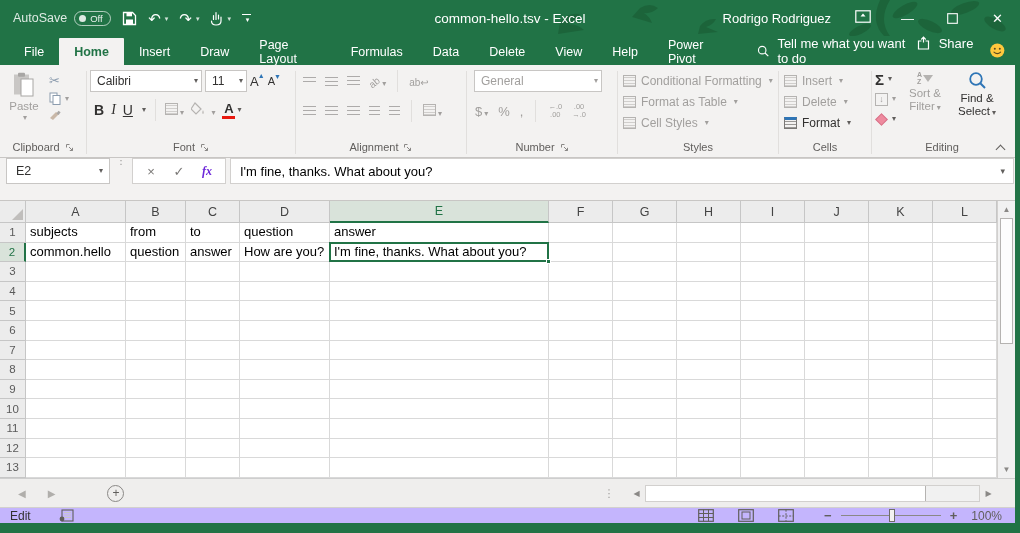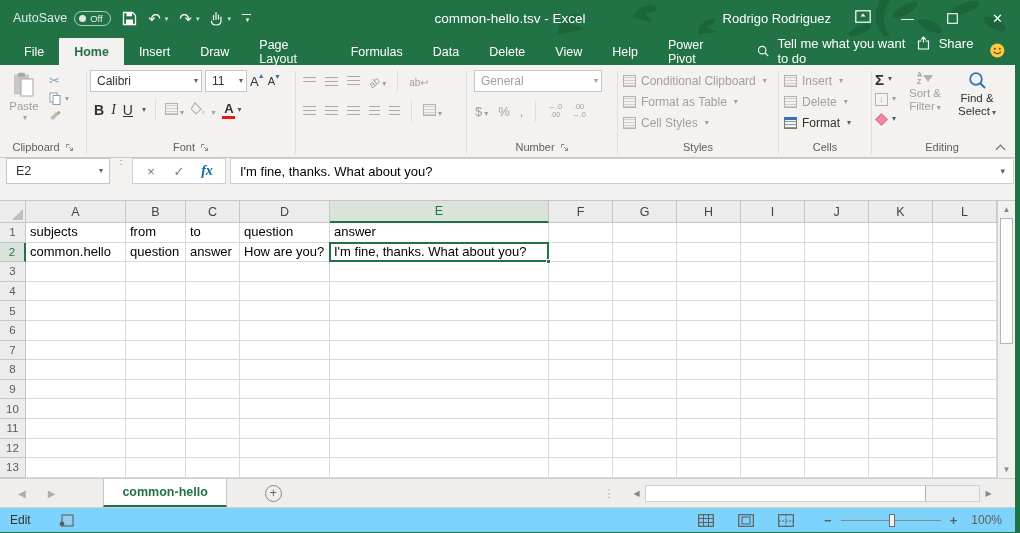--- a/index.html
+++ b/index.html
@@ -107,21 +107,21 @@
   .collapse{position:absolute;right:8px;bottom:6px;width:10px;height:8px}
   .collapse i{display:block;width:7px;height:7px;border-left:1.5px solid #605e5c;border-top:1.5px solid #605e5c;transform:rotate(45deg);margin-top:3px}
 
   
   .fbar{height:43px;width:1015px;background:#f3f2f1;border-bottom:1px solid #c8c6c4;display:flex;align-items:flex-start;padding:0 1px 0 6px}
   .namebox{width:104px;height:26px;background:#fff;border:1px solid #c8c6c4;display:flex;align-items:center;font-size:12.5px;color:#323130;padding:0 6px 0 9px}
   .namebox .car{margin-left:auto}
   .vdots{width:22px;text-align:center;color:#a19f9d;font-size:11px;letter-spacing:0;line-height:4px}
   .fbtns{height:26px;background:#fff;border:1px solid #d2d0ce;display:flex;align-items:center;padding:0 4px}
   .fbtn{width:28px;text-align:center;font-size:13px;color:#797775}
-  .fx{font-style:italic;font-family:"Liberation Serif",serif;font-weight:bold;color:#0369a1;font-size:14px}
+  .fx{font-style:italic;font-family:"Liberation Serif",serif;font-weight:bold;color:#6d28d9;font-size:12px}
   .finput{flex:1;height:26px;background:#fff;border:1px solid #d2d0ce;margin-left:4px;display:flex;align-items:center;font-size:13px;color:#000;padding-left:9px}
   .finput .car{margin-left:auto;margin-right:8px;font-size:9px}
 
   
   .gridwrap{position:relative;width:1015px;height:277px;background:#fff;overflow:hidden}
   .grow{display:flex}
   .corner{width:26px;height:22px;background:#ececec;border-right:1px solid #c6c6c6;border-bottom:1px solid #c6c6c6;position:relative}
   .corner::after{content:"";position:absolute;right:2px;bottom:2px;width:0;height:0;border-left:11px solid transparent;border-bottom:11px solid #c0bebc}
   .colhdr{height:22px;background:#ececec;border-right:1px solid #c6c6c6;border-bottom:1px solid #c6c6c6;display:flex;align-items:center;justify-content:center;font-size:12.5px;color:#444}
   .colhdr.sel{background:#d9e3da;color:#217346;border-bottom:2px solid #217346}
@@ -141,21 +141,21 @@
   .navarrows{display:flex;align-items:center;gap:22px;padding:0 14px 0 18px;color:#b0aeab;font-size:10px}
   .sheettab{display:flex;align-items:center;padding:0 18px;background:#fff;border-left:1px solid #c6c6c6;border-right:1px solid #c6c6c6;border-bottom:2px solid #217346;color:#217346;font-weight:bold;font-size:12.5px;margin-left:34px}
   .addsheet{width:17px;height:17px;border:1px solid #8a8886;border-radius:50%;display:flex;align-items:center;justify-content:center;color:#605e5c;font-size:12px;margin:auto 0 auto 38px;line-height:1}
   .hscrollzone{margin-left:auto;display:flex;align-items:center;gap:8px;padding-right:18px}
   .hscroll{display:flex;align-items:center;width:369px;height:19px}
   .hscroll .sarrow{width:17px}
   .htrack{flex:1;height:17px;background:#f1f1f1;border:1px solid #d2d0ce;display:flex}
   .hthumb{width:84%;height:100%;background:#fff;border-right:1px solid #b5b3b1}
 
   
-  .statusbar{height:25px;width:1015px;background:#7dd3fc;border-top:1px solid #d2d0ce;display:flex;align-items:center;font-size:12px;color:#323130}
+  .statusbar{height:16px;width:1015px;background:#c4b5fd;border-top:1px solid #d2d0ce;display:flex;align-items:center;font-size:12px;color:#323130}
   .smode{padding-left:10px}
   .macro{margin-left:28px;display:flex;align-items:center}
   .sright{margin-left:auto;display:flex;align-items:center}
   .viewbtns{display:flex;align-items:center;gap:24px;margin-right:30px}
   .zoomctl{display:flex;align-items:center;gap:9px;margin-right:14px}
   .zoomsym{font-size:13px;color:#605e5c;font-weight:bold}
   .ztrack{width:100px;height:1px;background:#8a8886;position:relative}
   .ztick{position:absolute;left:50%;top:-2px;width:1px;height:5px;background:#8a8886}
   .zthumb{position:absolute;left:48px;top:-6px;width:6px;height:13px;background:#f3f2f1;border:1px solid #6e6c6a}
   .zoomlvl{color:#605e5c;padding-right:13px;font-size:12px}
@@ -360,20 +360,27 @@
       </div>
       <div class="alrow">
         <span class="lns"></span>
         <span class="lns"></span>
         <span class="lns"></span>
         <span class="lns" style="width:11px"></span>
         <span class="lns" style="width:11px"></span>
         <span class="alsep"></span>
         <span><span class="mini-ico"></span><span class="car dis">▾</span></span>
       </div>
+      <div class="rgroup-label">
+        <span>Alignment</span>
+        <svg class="launcher" width="9" height="9" viewBox="0 0 9 9">
+            <path d="M1.5 4.5 V1.5 H4.5" fill="none" stroke="#8a8886"></path>
+            <path d="M4 4 L7.5 7.5 M7.5 4.8 V7.5 H4.8" fill="none" stroke="#8a8886"></path>
+          </svg>
+      </div>
     </div>
 
     <div class="rdiv"></div>
 
     <div class="rgroup g-num">
       <div class="combo dis" style="width:128px;margin-left:4px">
         <span>General</span>
         <span class="car dis">▾</span>
       </div>
       <div class="numrow2">
@@ -397,21 +404,21 @@
             <path d="M4 4 L7.5 7.5 M7.5 4.8 V7.5 H4.8" fill="none" stroke="#8a8886"></path>
           </svg>
       </div>
     </div>
 
     <div class="rdiv"></div>
 
     <div class="rgroup g-styles">
       <div class="stylebtn">
         <span class="mini-ico"></span>
-        <span>Conditional Clipboard</span>
+        <span>Conditional Formatting</span>
         <span class="car dis">▾</span>
       </div>
       <div class="stylebtn">
         <span class="mini-ico"></span>
         <span>Format as Table</span>
         <span class="car dis">▾</span>
       </div>
       <div class="stylebtn">
         <span class="mini-ico"></span>
         <span>Cell Styles</span>
@@ -726,21 +733,20 @@
       <div class="vthumb"></div>
       <span class="sarrow bottom">▼</span>
     </div>
   </div>
 
   <div class="sheetbar">
     <div class="navarrows">
       <span>◀</span>
       <span>▶</span>
     </div>
-    <div class="sheettab">common-hello</div>
     <div class="addsheet">+</div>
     <div class="hscrollzone">
       <div class="vdots">⋮</div>
       <div class="hscroll">
         <span class="sarrow">◀</span>
         <div class="htrack">
             <div class="hthumb"></div>
           </div>
         <span class="sarrow">▶</span>
       </div>

